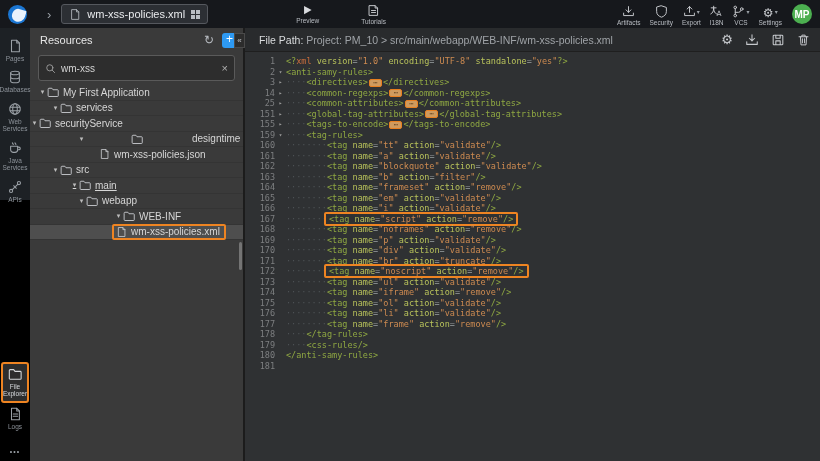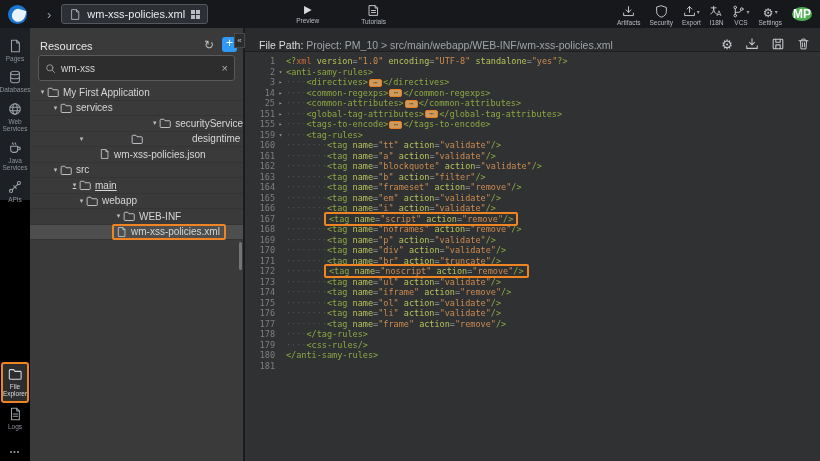--- a/index.html
+++ b/index.html
@@ -25,41 +25,41 @@
   .grid-ic i { width:4px; height:4px; background:#b9bdc3; }
   .tb-btn { display:flex; flex-direction:column; align-items:center; gap:1px; cursor:pointer; }
   .tb-btn .lbl, .tb-item .lbl { font-size:6.5px; color:#b9bdc3; white-space:nowrap; }
   .tb-preview { margin-left:88px; }
   .tb-tutorials { margin-left:42px; }
   .tb-right { margin-left:auto; display:flex; align-items:flex-start; gap:9px; padding-top:3px; }
   .tb-item { display:flex; flex-direction:column; align-items:center; gap:1px; cursor:pointer; }
   .tb-item .ic-row { display:flex; align-items:center; gap:1px; height:13px; }
   .tb-item .chv { color:#9aa0a6; font-size:6px; }
   .uglyph { color:#c6c9cd; font-size:12px; line-height:13px; }
-  .avatar { width:20px; height:14px; border-radius:50%; color:#fff; font-size:12px; font-weight:bold;
+  .avatar { width:20px; height:20px; border-radius:50%; color:#fff; font-size:10px; font-weight:bold;
             display:flex; align-items:center; justify-content:center; margin:0 8px 0 10px; cursor:pointer; }
   svg.ic { display:block; }
 
   
   .rail { position:absolute; left:0; top:28px; width:30px; height:433px; background:#000; z-index:20; }
   .rail-top { background:#1d2125; padding-top:7px; height:172px; }
   .rail-item { display:flex; flex-direction:column; align-items:center; gap:2px;
                padding:4px 0; cursor:pointer; }
   .rail-item .lbl { font-size:6.5px; color:#8d939a; text-align:center; line-height:1.15; }
   .rail-bottom { position:absolute; left:0; top:334px; width:30px; }
   .rail-item.hl { margin:0 1px; border:2px solid var(--accent); border-radius:3px;
                   background:#2d2d2d; padding:3px 0; }
   .rail-item.hl .lbl { color:#d6d9dc; }
   .rail-more { position:absolute; bottom:6px; width:30px; text-align:center; color:#9aa0a6;
                font-size:7px; letter-spacing:1px; cursor:pointer; }
 
   
   .panel { position:absolute; left:30px; top:28px; width:215px; height:433px;
            background:#3a3a3a; z-index:10; border-right:2px solid #1c1c1c; }
-  .panel-header { height:24px; display:flex; align-items:flex-end; padding:0 6px 0 10px; }
+  .panel-header { height:24px; display:flex; align-items:center; padding:0 6px 0 10px; }
   .panel-title { font-size:11px; color:#e6e6e6; flex:1; }
   .refresh-btn { color:#b9bdc3; font-size:12px; cursor:pointer; margin-right:8px; }
   .add-btn { width:15px; height:15px; background:#2e9af3; border-radius:3px; color:#fff;
              font-size:12px; line-height:13px; text-align:center; cursor:pointer; }
   .collapse-btn { position:absolute; right:-2px; top:5px; width:11px; height:15px; background:#2c2c2c;
              border:1px solid #4a4a4a; color:#c0c3c7; font-size:8px; line-height:13px;
              text-align:center; cursor:pointer; z-index:40; }
   .search-row { margin:3px 8px 4px 8px; height:22px; background:#2d2d2d; border:1px solid #5a5a5a;
              border-radius:3px; display:flex; align-items:center; padding:12px 6px; gap:5px; }
   .search-row input { flex:1; background:transparent; border:none; outline:none; color:#d4d4d4;
@@ -73,21 +73,21 @@
   .trow .nm { margin-left:4px; }
   .annot-wrap { display:inline-flex; align-items:center; border:2px solid var(--accent);
           border-radius:2px; padding:0 4px 0 2px; }
   .annot-wrap .nm { margin-left:4px; }
   .panel-thumb { position:absolute; right:1px; top:214px; width:3px; height:28px;
           background:#747474; border-radius:2px; }
 
   
   .editor { position:absolute; left:245px; top:28px; width:575px; height:433px;
             background:var(--ed-bg); }
-  .ed-header { height:24px; background:#292b2d; display:flex; align-items:flex-end;
+  .ed-header { height:24px; background:#292b2d; display:flex; align-items:center;
             padding:0 10px 0 14px; border-bottom:1px solid #1f1f1f; }
   .ed-path { font-size:10.5px; white-space:nowrap; flex:1; }
   .ed-path .k { color:#d9dbdd; }
   .ed-path .v { color:#9fa3a7; }
   .ed-icons { display:flex; align-items:center; gap:12px; }
   .ed-icons .ebtn { cursor:pointer; height:14px; display:flex; align-items:center; }
   .code { padding-top:4px; font-family:"DejaVu Sans Mono", monospace; font-size:8.5px; }
   .cl { height:10.5px; line-height:10.5px; display:flex; white-space:pre; }
   .ln { width:30px; flex:none; text-align:right; color:var(--c-ln); }
   .fa { width:11px; flex:none; text-align:center; font-size:6px; color:#9a9a9a; cursor:pointer; }
@@ -308,21 +308,21 @@
         </div>
         <div class="trow" style="padding-left: 21px;">
           <span class="tw">▾</span>
           <span>
             <svg class="ic" width="12" height="12" viewBox="0 0 16 16" fill="none" stroke="#c9ccd0" stroke-width="1.2" stroke-linecap="round" stroke-linejoin="round">
               <path d="M1.5 4a1 1 0 0 1 1-1h4l1.5 2h6a1 1 0 0 1 1 1v7a1 1 0 0 1-1 1h-11.5a1 1 0 0 1-1-1z"></path>
             </svg>
           </span>
           <span class="nm">services</span>
         </div>
-        <div class="trow" style="padding-left: 34px; justify-content: flex-end;">
+        <div class="trow" style="">
           <span class="tw">▾</span>
           <span>
             <svg class="ic" width="12" height="12" viewBox="0 0 16 16" fill="none" stroke="#c9ccd0" stroke-width="1.2" stroke-linecap="round" stroke-linejoin="round">
               <path d="M1.5 4a1 1 0 0 1 1-1h4l1.5 2h6a1 1 0 0 1 1 1v7a1 1 0 0 1-1 1h-11.5a1 1 0 0 1-1-1z"></path>
             </svg>
           </span>
           <span class="nm">securityService</span>
         </div>
         <div class="trow" style="padding-left: 47px; gap: 45px;">
           <span class="tw">▾</span>

